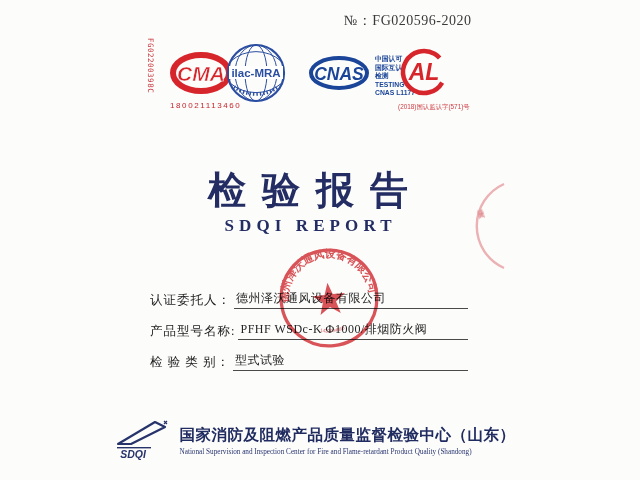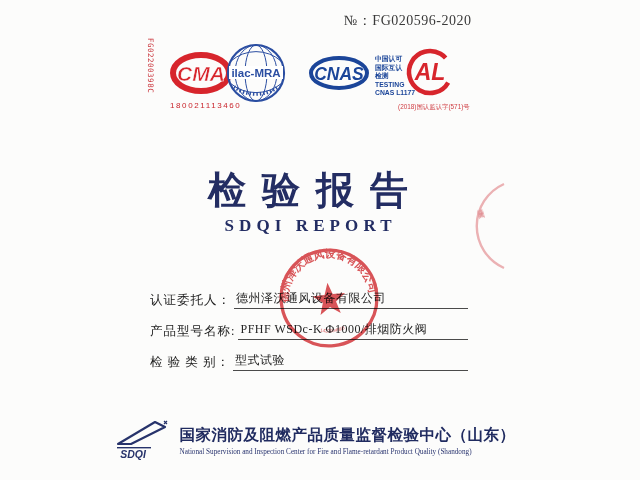--- a/index.html
+++ b/index.html
@@ -26,21 +26,21 @@
   }
   .cma-wrap{position:absolute;left:170px;top:52px;width:66px;}
   .cma-num{
     margin-top:1px;font-size:8px;color:#c9242b;letter-spacing:1.6px;
     font-family:"Liberation Sans",sans-serif;white-space:nowrap;
   }
   .ilac-wrap{position:absolute;left:226px;top:43px;}
   .cnas-wrap{position:absolute;left:288px;top:54px;display:flex;align-items:flex-start;margin-left:20px;}
   .cnas-lines{margin-left:5px;margin-top:1px;color:#1b4599;
     font-family:"Liberation Sans",sans-serif;font-size:6.8px;line-height:8.6px;font-weight:bold;}
-  .cal-wrap{position:absolute;left:398px;top:47px;width:64px;text-align:center;}
+  .cal-wrap{position:absolute;left:398px;top:47px;width:64px;}
   .cal-caption{margin-top:2px;font-size:6.4px;color:#d04046;white-space:nowrap;
     font-family:"Liberation Sans",sans-serif;}
 
   
   .title-zh{
     position:absolute;left:0;right:24px;top:165px;text-align:center;
     font-size:38px;font-weight:bold;color:#232d63;
     letter-spacing:0.42em;text-indent:0.42em;
     font-family:Liberation Serif, serif;
   }

